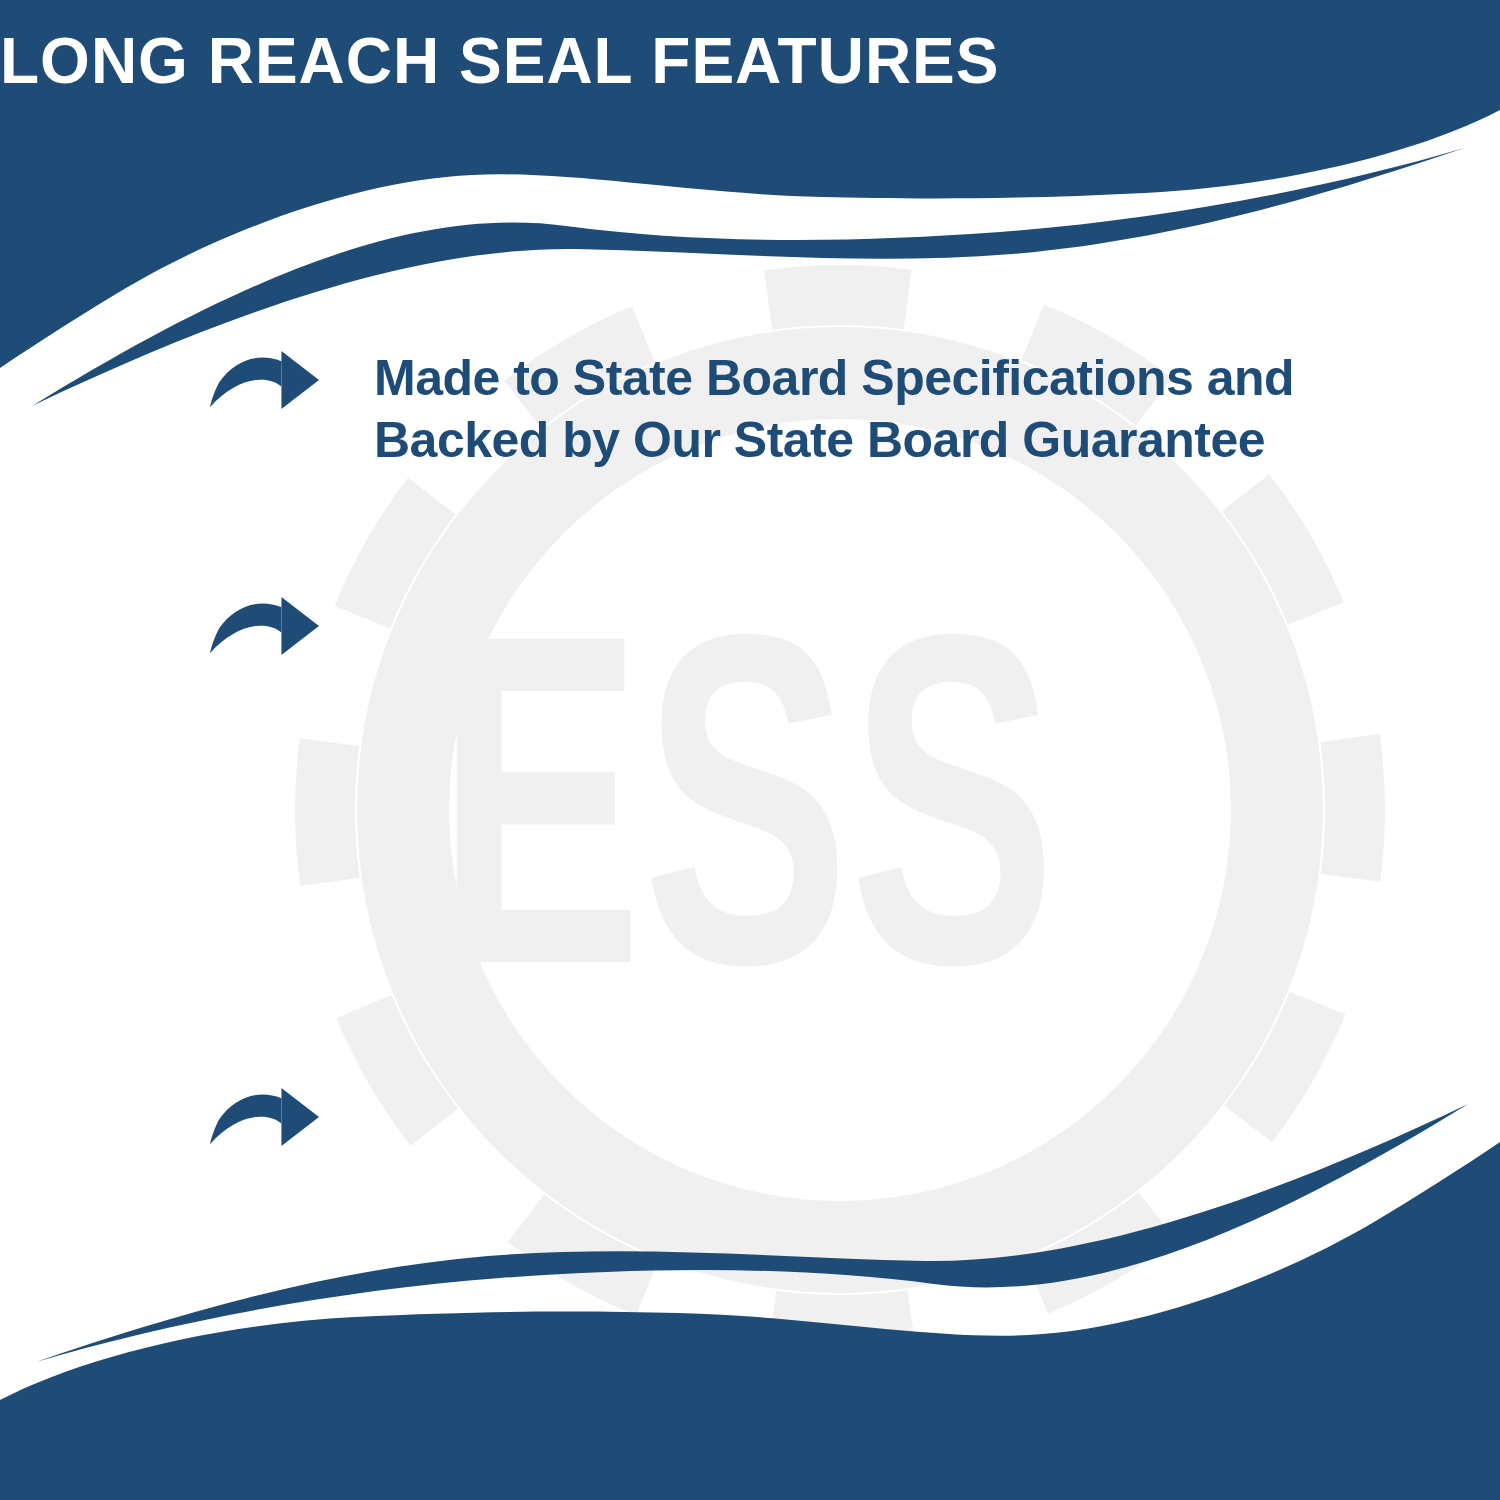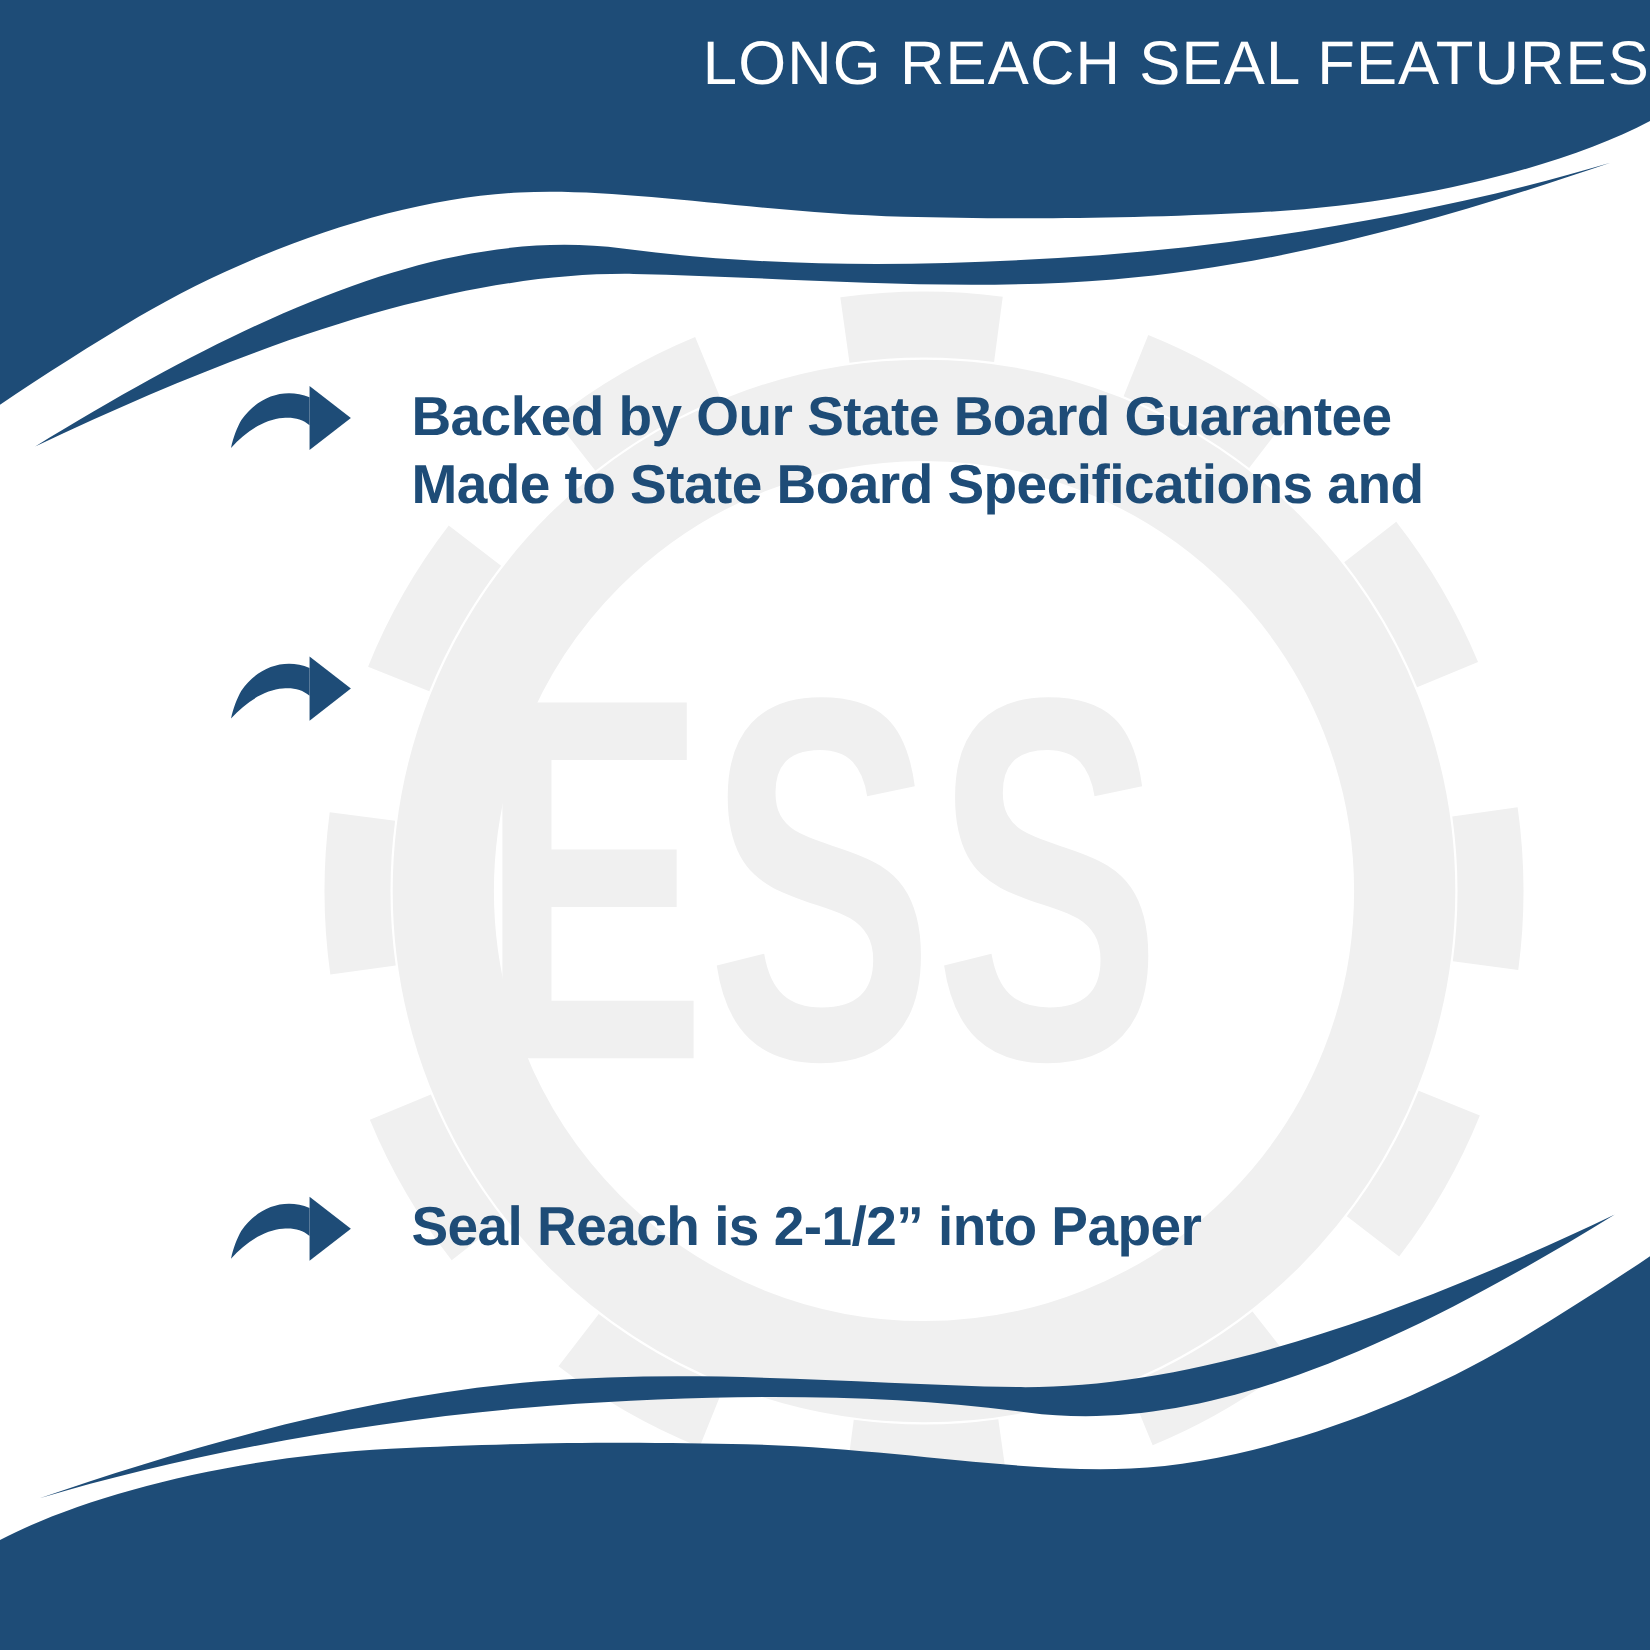--- a/index.html
+++ b/index.html
@@ -18,22 +18,22 @@
   .watermark{position:absolute;left:0;top:0;width:1500px;height:1500px;z-index:0;}
   .wm-stroke{stroke:var(--watermark-gray);fill:none;}
   .wm-text{fill:var(--watermark-gray);font-family:"Liberation Sans",sans-serif;font-weight:700;}
   
   .wave{position:absolute;left:0;width:1500px;height:460px;z-index:1;display:block;}
   .wave.top{top:0;}
   .wave.bottom{top:1050px;transform:rotate(180deg);}
   .fill-blue{fill:var(--brand-blue);}
   
   .title{
-    position:absolute;top:26px;left:0;width:100%;text-align:right;z-index:3;
-    font-size:56px;font-weight:400;letter-spacing:1px;line-height:1.1;
+    position:absolute;top:26px;left:0;width:100%;text-align:left;z-index:3;
+    font-size:64px;font-weight:700;letter-spacing:1px;line-height:1.1;
     color:var(--title-white);white-space:nowrap;
   }
   
   .feature{position:absolute;left:208px;z-index:2;}
   .feature .arrow{position:absolute;left:0;top:2px;width:113px;height:62px;display:block;}
   .feature .lines{
     margin-left:166px;font-size:50px;line-height:62px;font-weight:700;
     letter-spacing:-0.5px;color:var(--brand-blue);white-space:nowrap;
   }
   .f1{top:347px;} .f2{top:593px;} .f3{top:901px;} .f4{top:1084px;}
@@ -84,36 +84,33 @@
   </svg>
 
   <div class="title">LONG REACH SEAL FEATURES</div>
 
   <div class="feature f1">
     <svg class="arrow" viewBox="0 0 120 66" aria-hidden="true">
       <path class="fill-blue" d="M78,13 C54,3 28,12 12,35 C8,42 4,52 2,62 C17,45 36,34 52,33 C62,32 71,34 78,40 Z"></path>
       <path class="fill-blue" d="M78,2 L118,33 L78,64 Z"></path>
     </svg>
     <div class="lines">
+      <div>Made to State Board Specifications and</div>
       <div>Backed by Our State Board Guarantee</div>
-      <div>Made to State Board Specifications and</div>
     </div>
   </div>
 
   <div class="feature f2">
     <svg class="arrow" viewBox="0 0 120 66" aria-hidden="true">
       <path class="fill-blue" d="M78,13 C54,3 28,12 12,35 C8,42 4,52 2,62 C17,45 36,34 52,33 C62,32 71,34 78,40 Z"></path>
       <path class="fill-blue" d="M78,2 L118,33 L78,64 Z"></path>
     </svg>
   </div>
 
 
   <div class="feature f4">
     <svg class="arrow" viewBox="0 0 120 66" aria-hidden="true">
       <path class="fill-blue" d="M78,13 C54,3 28,12 12,35 C8,42 4,52 2,62 C17,45 36,34 52,33 C62,32 71,34 78,40 Z"></path>
       <path class="fill-blue" d="M78,2 L118,33 L78,64 Z"></path>
     </svg>
-    <div class="lines">
-      <div>Seal Reach is 2-1/2” into Paper</div>
-    </div>
   </div>
 
 </div>
 
 </body></html>

